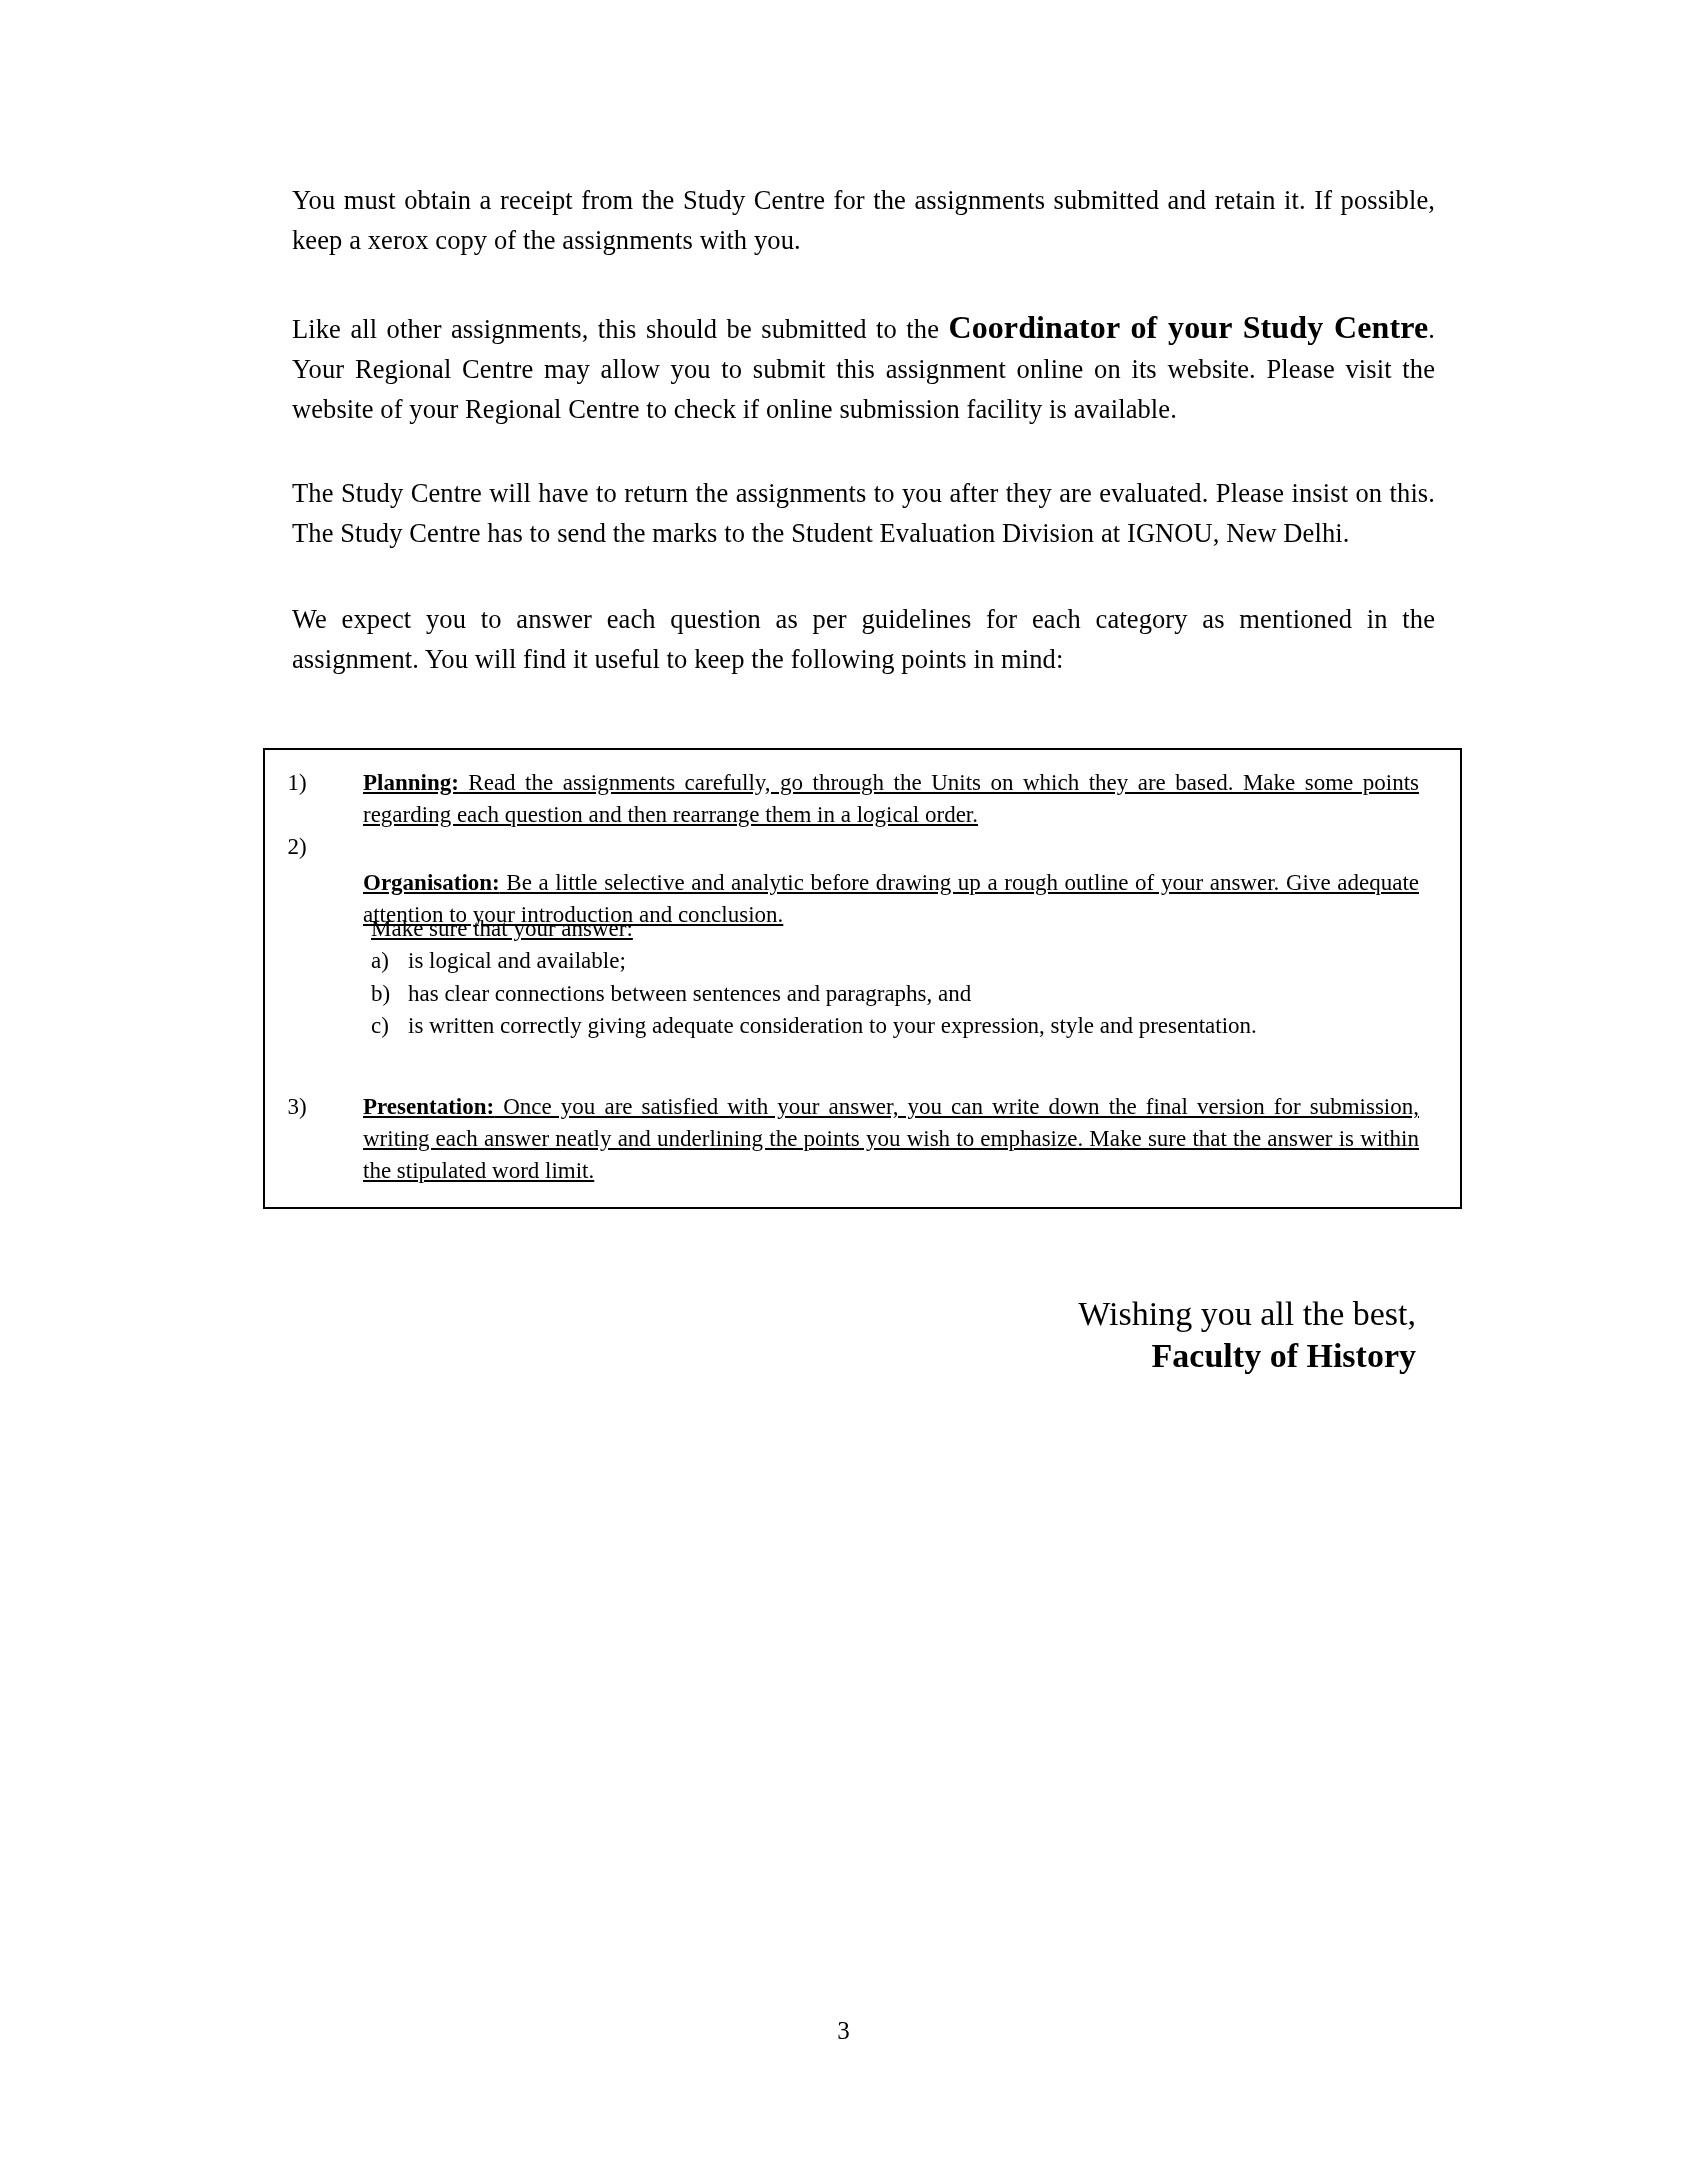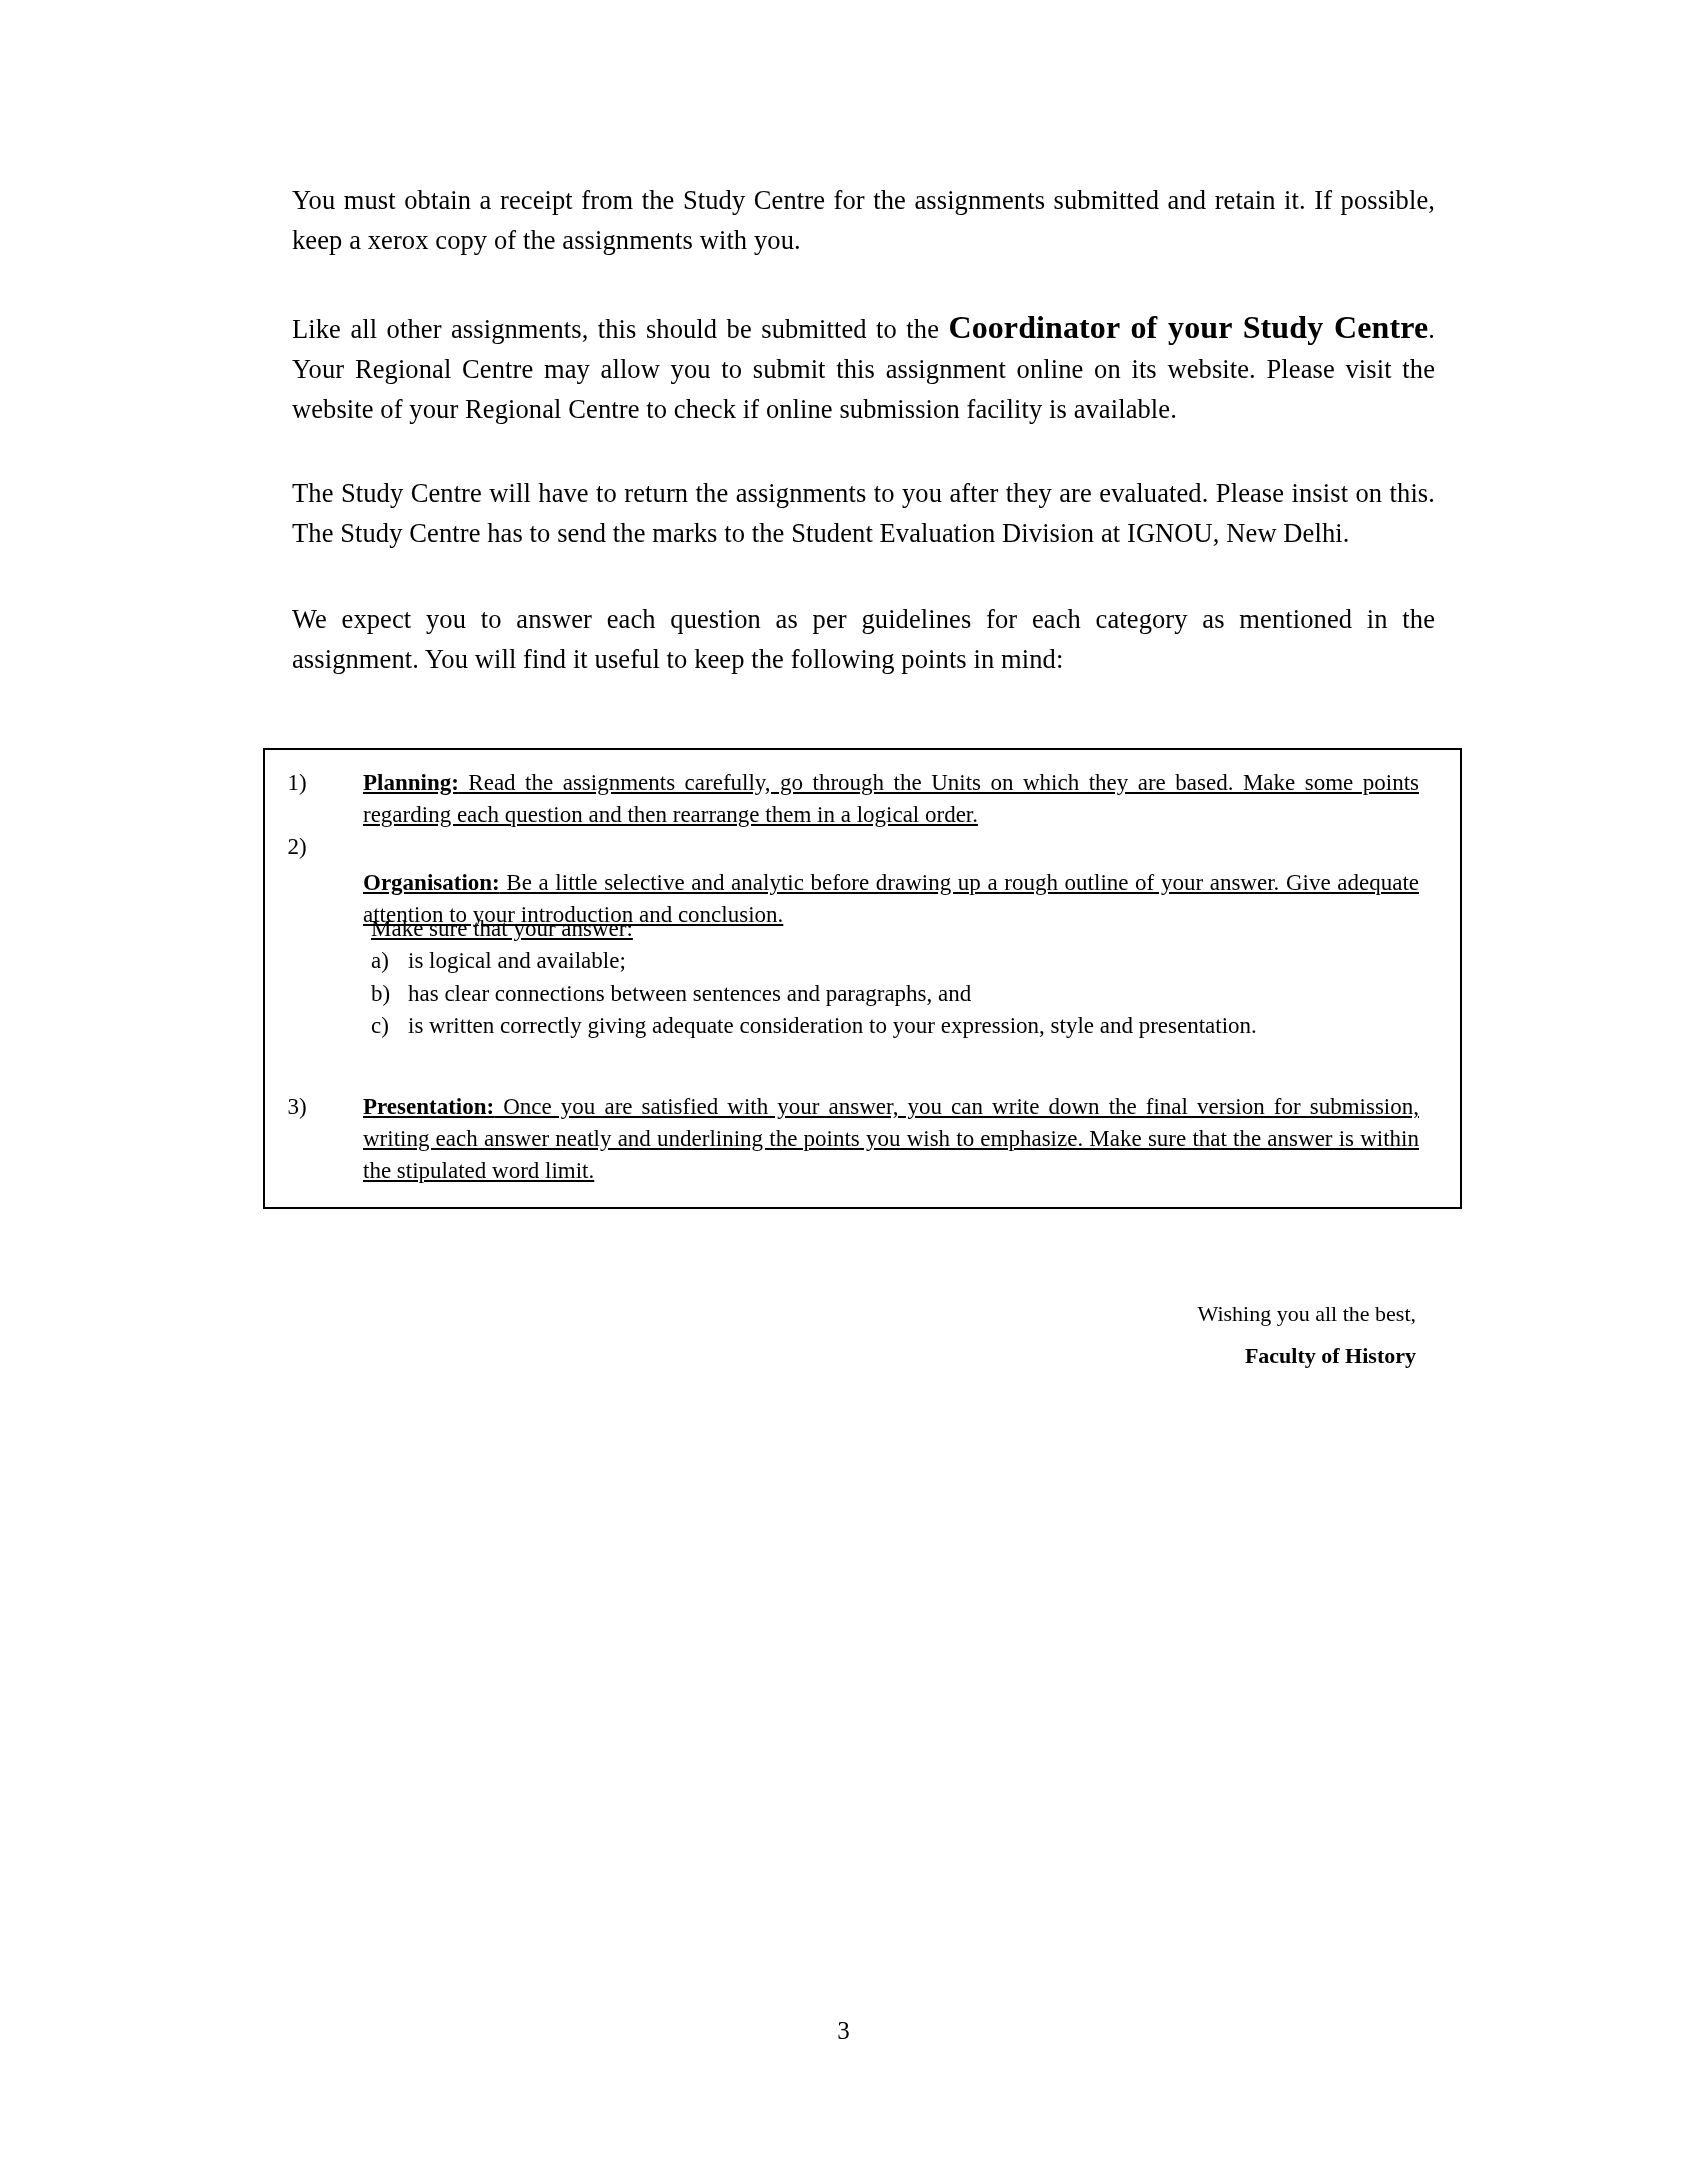--- a/index.html
+++ b/index.html
@@ -127,21 +127,21 @@
     text-justify: inter-word;
   }
 
   
   .closing {
     position: absolute;
     left: 662px;
     top: 1293px;
     width: 754px;
     text-align: right;
-    font-size: 22px;
+    font-size: 34px;
     line-height: 42px;
   }
   .closing .bold { font-weight: bold; }
 
   
   .page-number {
     position: absolute;
     left: 0;
     top: 2016px;
     width: 1687px;

